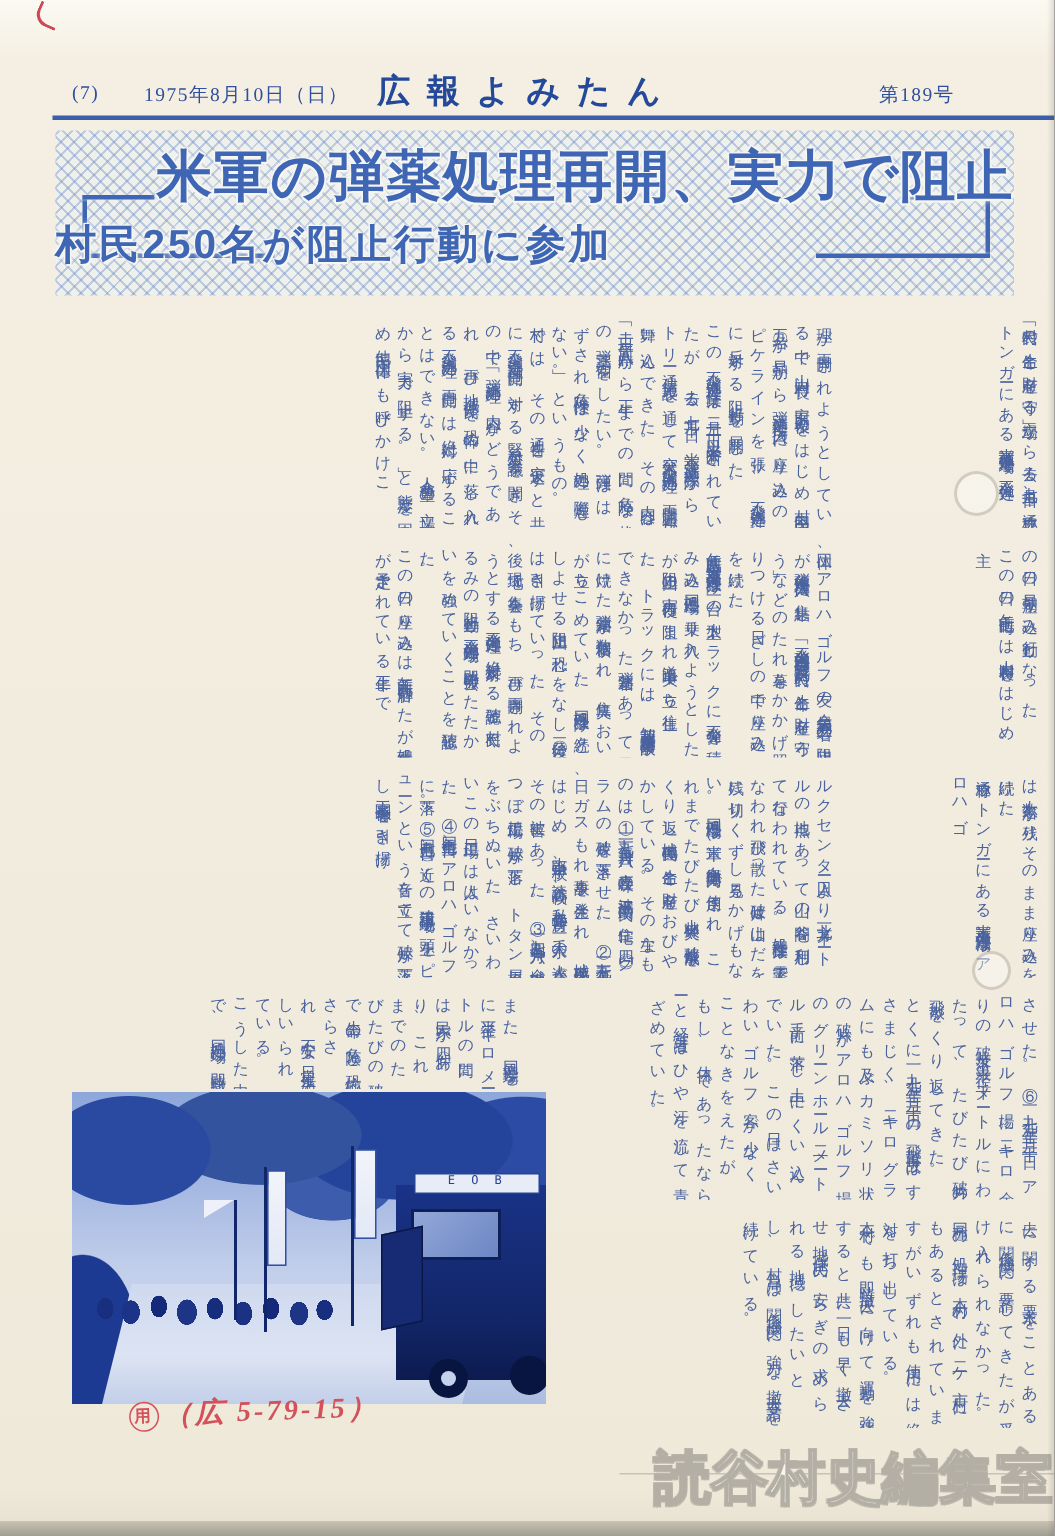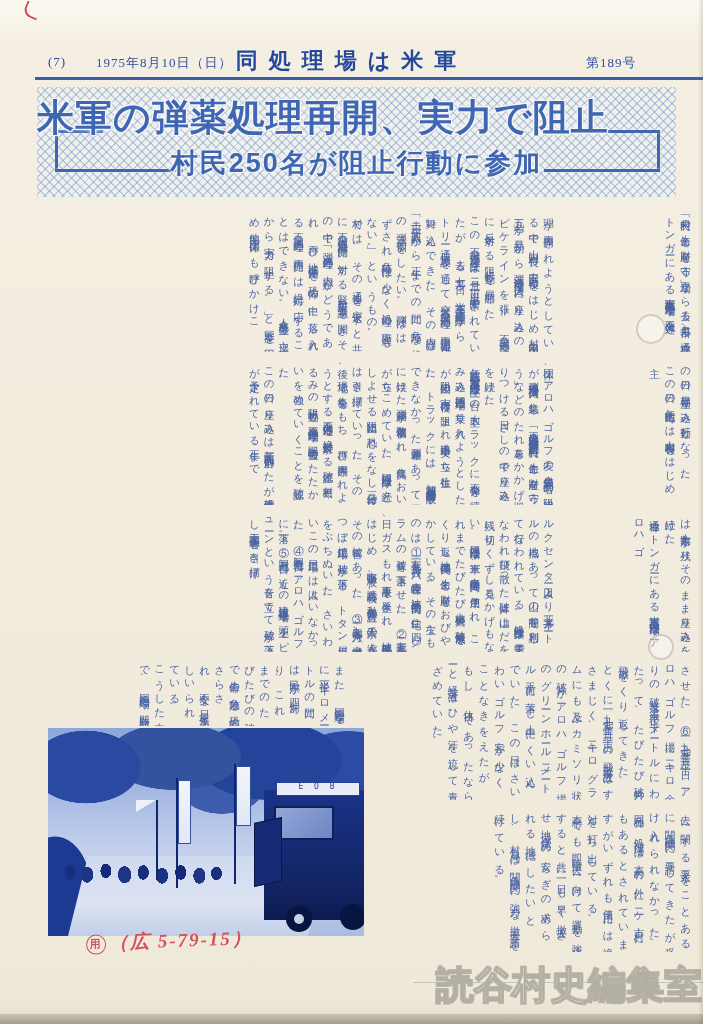--- a/index.html
+++ b/index.html
@@ -11,24 +11,24 @@
   .hdr-title{color:#24499a;font-size:22px;font-weight:700;letter-spacing:11px;font-family:"Liberation Serif","DejaVu Serif",serif;}
   .hdr-rule{background:#3a5fa8;height:3px;}
 
   
   .banner{left:37px;top:87px;width:639px;height:110px;
     background-color:#eef0ec;
     background-image:
       repeating-linear-gradient(45deg, rgba(109,138,199,.38) 0 1.4px, transparent 1.4px 6.2px),
       repeating-linear-gradient(-45deg, rgba(109,138,199,.38) 0 1.4px, transparent 1.4px 6.2px);
   }
-  .banner-title{left:0;top:6px;width:639px;text-align:left;color:#3e66b4;font-size:37px;font-weight:800;letter-spacing:1px;
+  .banner-title{left:0;top:6px;width:639px;text-align:right;color:#3e66b4;font-size:37px;font-weight:800;letter-spacing:1px;
     font-family:Liberation Serif, serif;
     text-shadow:0 0 3px #f6f6f2,0 0 6px #f6f6f2,1px 1px 0 #f6f6f2,-1px -1px 0 #f6f6f2,1px -1px 0 #f6f6f2,-1px 1px 0 #f6f6f2;}
-  .banner-sub{left:0;top:58px;width:639px;text-align:center;color:#3e66b4;font-size:27px;font-weight:800;letter-spacing:2px;
+  .banner-sub{left:0;top:58px;width:639px;color:#3e66b4;font-size:27px;font-weight:800;letter-spacing:2px;
     font-family:"Liberation Sans","DejaVu Sans",sans-serif;
     text-shadow:0 0 3px #f6f6f2,0 0 5px #f6f6f2,1px 1px 0 #f6f6f2,-1px -1px 0 #f6f6f2;}
   .hl{background:#3e66b4;box-shadow:0 0 2px #f0f1ee;}
 
   
   .tb{position:absolute;writing-mode:vertical-rl;white-space:pre-line;overflow:hidden;
       color:#4a639f;font-size:10.5px;font-family:"Liberation Serif","DejaVu Serif",serif;}
   .b1{left:629px;top:210px;width:64px;height:142px;letter-spacing:1.2px;line-height:15.5px;}
   .b2{left:45px;top:210px;width:510px;height:142px;letter-spacing:2.4px;line-height:14.7px;}
   .b3{left:601px;top:360px;width:92px;height:145px;letter-spacing:1.2px;line-height:15.5px;}
@@ -94,21 +94,21 @@
 </style>
 </head>
 <body>
 
 <div class="page">
 
   <div class="abs pen-mark"></div>
 
   <div class="abs hdr-small" style="left:48px;top:54px;">(7)</div>
   <div class="abs hdr-small" style="left:96px;top:54px;">1975年8月10日（日）</div>
-  <div class="abs hdr-title" style="left:0;top:46px;width:703px;text-align:center;">同処理場は米軍</div>
+  <div class="abs hdr-title" style="left:0;top:46px;width:703px;text-align:center;">広報よみたん</div>
   <div class="abs hdr-small" style="left:586px;top:54px;text-align:center;">第189号</div>
   <div class="abs hdr-rule" style="left:35px;top:77px;width:668px;"></div>
 
   <div class="abs banner">
     <div class="abs hl" style="left:18px;top:43px;width:3px;height:42px;"></div>
     <div class="abs hl" style="right:16px;top:43px;width:3px;height:42px;"></div>
     <div class="abs hl" style="left:18px;top:43px;width:48px;height:3px;"></div>
     <div class="abs hl" style="right:16px;top:43px;width:58px;height:3px;"></div>
     <div class="abs hl" style="left:18px;top:82px;width:128px;height:3px;"></div>
     <div class="abs hl" style="right:16px;top:82px;width:116px;height:3px;"></div>

